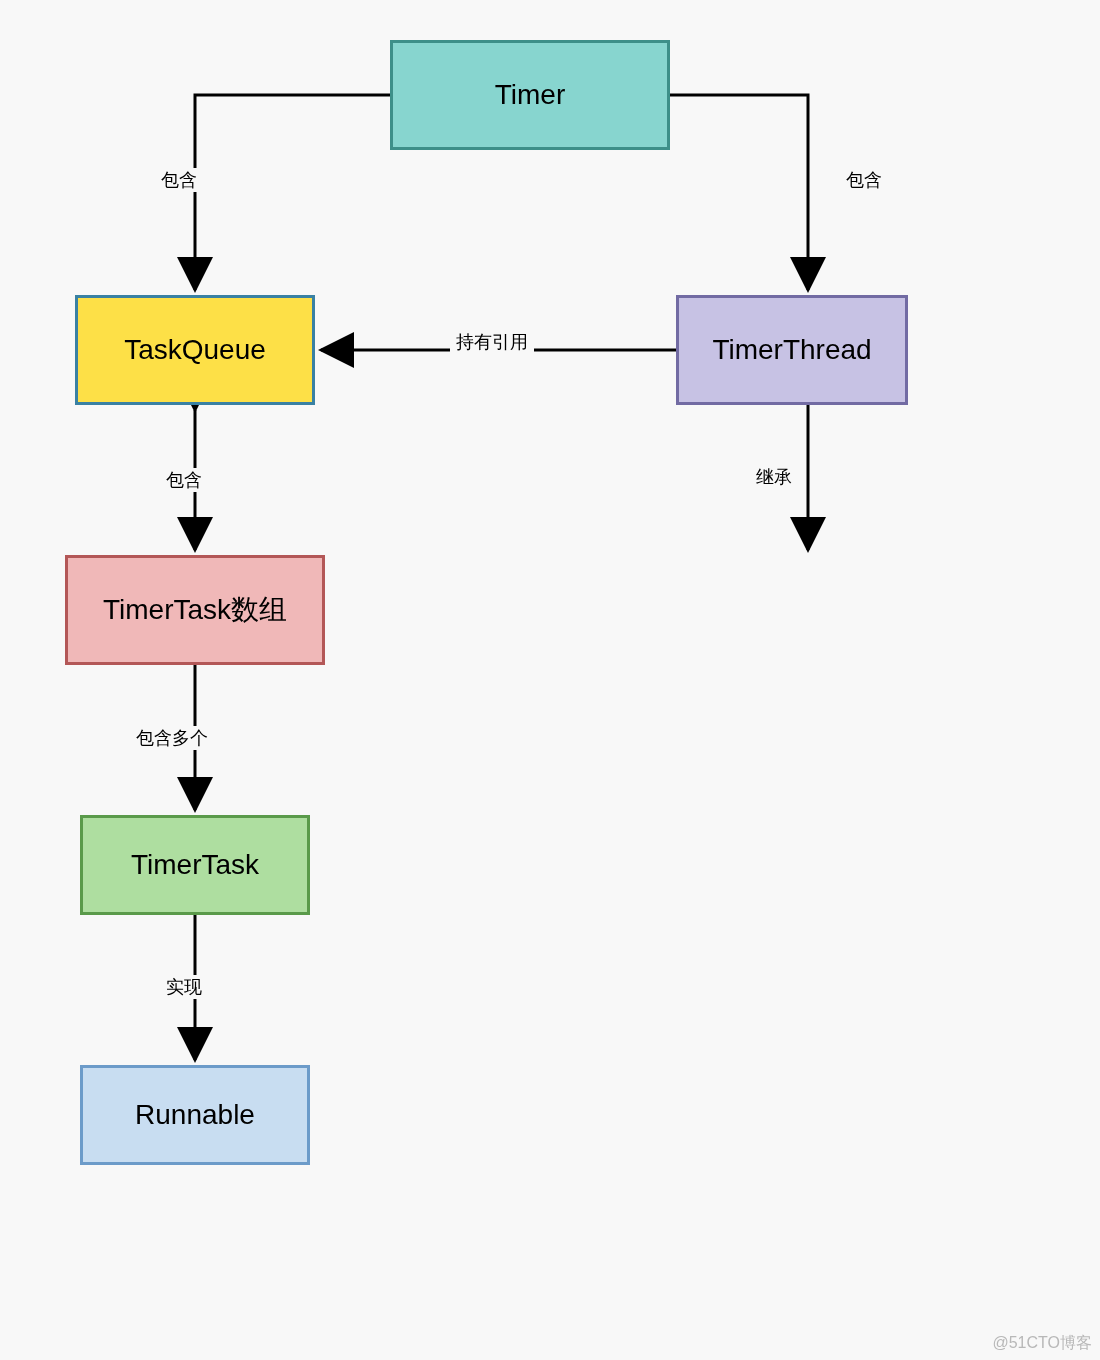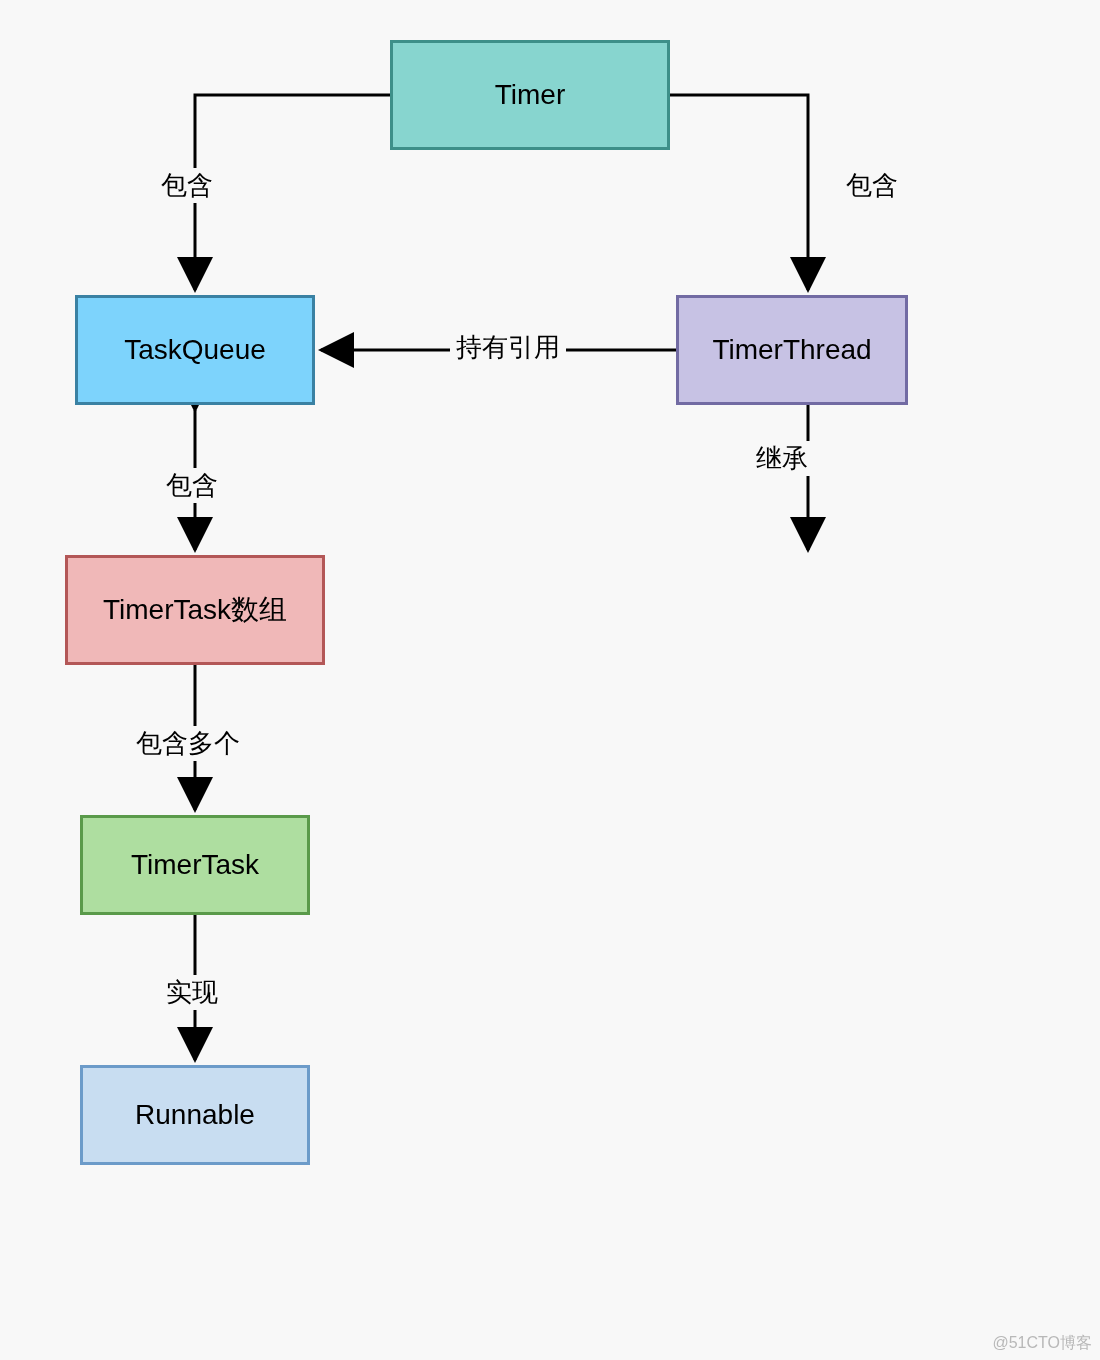--- a/index.html
+++ b/index.html
@@ -1,19 +1,19 @@
 <!DOCTYPE html>
 <html><head>
 <meta charset="utf-8">
 <style>
   html,body{margin:0;padding:0;background:#f8f8f8;font-family:Arial,"Microsoft YaHei",sans-serif;}
   #canvas{position:relative;width:1100px;height:1360px;background:#f8f8f8;}
   .node{position:absolute;display:flex;align-items:center;justify-content:center;
         font-size:28px;border:3px solid;box-sizing:border-box;}
-  .edge-label{position:absolute;font-size:26px;color:#000;background:#f8f8f8;
+  .edge-label{position:absolute;font-size:18px;color:#000;background:#f8f8f8;
               padding:0 6px;white-space:nowrap;}
   svg{position:absolute;top:0;left:0;width:1100px;height:1360px;pointer-events:none;}
   .watermark{position:absolute;right:8px;bottom:6px;font-size:16px;color:#b8b8b8;}
 </style>
 </head>
 <body>
 
 <div id="canvas">
 
   <svg>
@@ -32,28 +32,28 @@
     <path d="M195,410 V550" stroke="#000" stroke-width="3" fill="none" marker-end="url(#ah)" marker-start="url(#ah)"></path>
 
     <path d="M808,405 V550" stroke="#000" stroke-width="3" fill="none" marker-end="url(#ah)"></path>
 
     <path d="M195,665 V810" stroke="#000" stroke-width="3" fill="none" marker-end="url(#ah)"></path>
 
     <path d="M195,915 V1060" stroke="#000" stroke-width="3" fill="none" marker-end="url(#ah)"></path>
   </svg>
 
   <div class="node" id="n-timer" style="left: 390px; top: 40px; width: 280px; height: 110px; background: rgb(135, 213, 207); border-color: rgb(61, 143, 137);">Timer</div>
-  <div class="node" id="n-taskqueue" style="left: 75px; top: 295px; width: 240px; height: 110px; background: #7dd3fc; border-color: rgb(58, 129, 163);">TaskQueue</div>
+  <div class="node" id="n-taskqueue" style="left: 75px; top: 295px; width: 240px; height: 110px; background: #fde047; border-color: rgb(58, 129, 163);">TaskQueue</div>
   <div class="node" id="n-timerthread" style="left: 676px; top: 295px; width: 232px; height: 110px; background: rgb(199, 194, 228); border-color: rgb(114, 107, 163);">TimerThread</div>
   <div class="node" id="n-taskarray" style="left: 65px; top: 555px; width: 260px; height: 110px; background: rgb(240, 184, 184); border-color: rgb(179, 87, 87);">TimerTask数组</div>
   <div class="node" id="n-runnable" style="left: 80px; top: 1065px; width: 230px; height: 100px; background: rgb(200, 221, 241); border-color: rgb(108, 155, 201);">Runnable</div>
   <div class="node" id="n-timertask" style="left: 80px; top: 815px; width: 230px; height: 100px; background: rgb(174, 222, 160); border-color: rgb(90, 154, 74);">TimerTask</div>
 
   <div class="edge-label" id="l-timer_tq" style="left: 155px; top: 168px;">包含</div>
   <div class="edge-label" id="l-timer_tt" style="left: 840px; top: 168px;">包含</div>
   <div class="edge-label" id="l-tt_tq" style="left: 450px; top: 330px;">持有引用</div>
   <div class="edge-label" id="l-tq_ta" style="left: 160px; top: 468px;">包含</div>
-  <div class="edge-label" id="l-tt_thread" style="left: 750px; top: 441px; text-align: right;">继承</div>
+  <div class="edge-label" id="l-tt_thread" style="left: 750px; top: 465px; text-align: right;">继承</div>
   <div class="edge-label" id="l-ta_task" style="left: 130px; top: 726px;">包含多个</div>
   <div class="edge-label" id="l-task_run" style="left: 160px; top: 975px;">实现</div>
 
   <div class="watermark">@51CTO博客</div>
 </div>
 
 </body></html>

